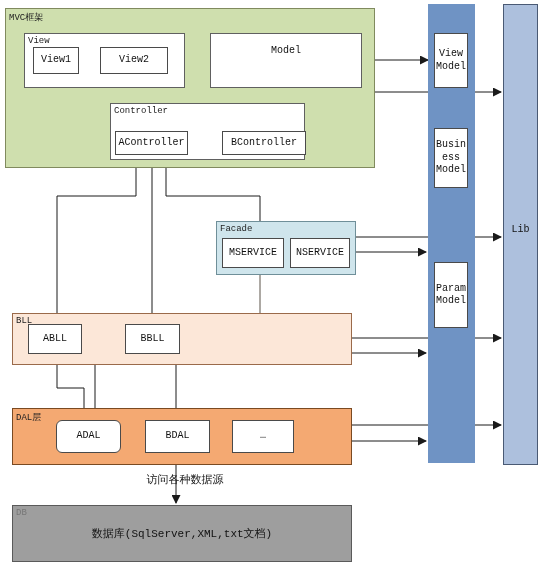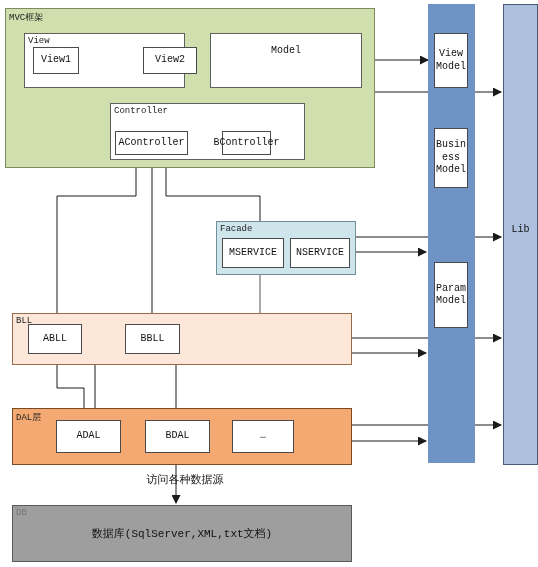--- a/index.html
+++ b/index.html
@@ -18,28 +18,28 @@
   .bll{left:12px;top:313px;width:340px;height:52px;background:#fce7d8;border:1px solid #9a6a4a;}
   .dal{left:12px;top:408px;width:340px;height:57px;background:#f4a972;border:1px solid #7a4a22;}
   .db{left:12px;top:505px;width:340px;height:57px;background:#9e9e9e;border:1px solid #5a5a5a;}
   .band{left:428px;top:4px;width:47px;height:459px;background:#6f93c4;}
   .lib{left:503px;top:4px;width:35px;height:461px;background:#adc0dd;border:1px solid #4a5a74;}
 
   
   .leaf{background:#ffffff;border:1px solid #4a4a4a;display:flex;align-items:center;
         justify-content:center;text-align:center;font-size:10px;color:#111;line-height:1.25;}
   .v1{left:33px;top:47px;width:46px;height:27px;}
-  .v2{left:100px;top:47px;width:54px;height:27px;margin-left:43px;}
+  .v2{left:100px;top:47px;width:68px;height:27px;}
   .ac{left:115px;top:131px;width:73px;height:24px;}
-  .bc{left:222px;top:131px;width:49px;height:24px;}
+  .bc{left:222px;top:131px;width:84px;height:24px;}
   .ms{left:222px;top:238px;width:62px;height:30px;}
   .ns{left:290px;top:238px;width:60px;height:30px;}
   .abll{left:28px;top:324px;width:54px;height:30px;}
   .bbll{left:125px;top:324px;width:55px;height:30px;}
-  .adal{left:56px;top:420px;width:65px;height:33px;}
+  .adal{left:56px;top:420px;width:65px;height:33px;border-radius:6px;}
   .bdal{left:145px;top:420px;width:65px;height:33px;}
   .xdal{left:232px;top:420px;width:62px;height:33px;}
   .vm{left:434px;top:33px;width:34px;height:55px;}
   .bm{left:434px;top:128px;width:34px;height:60px;}
   .pm{left:434px;top:262px;width:34px;height:66px;}
 
   
   .cap{font-size:9px;color:#222;}
   .cap-mvc{left:9px;top:11px;}
   .cap-view{left:28px;top:36px;}

